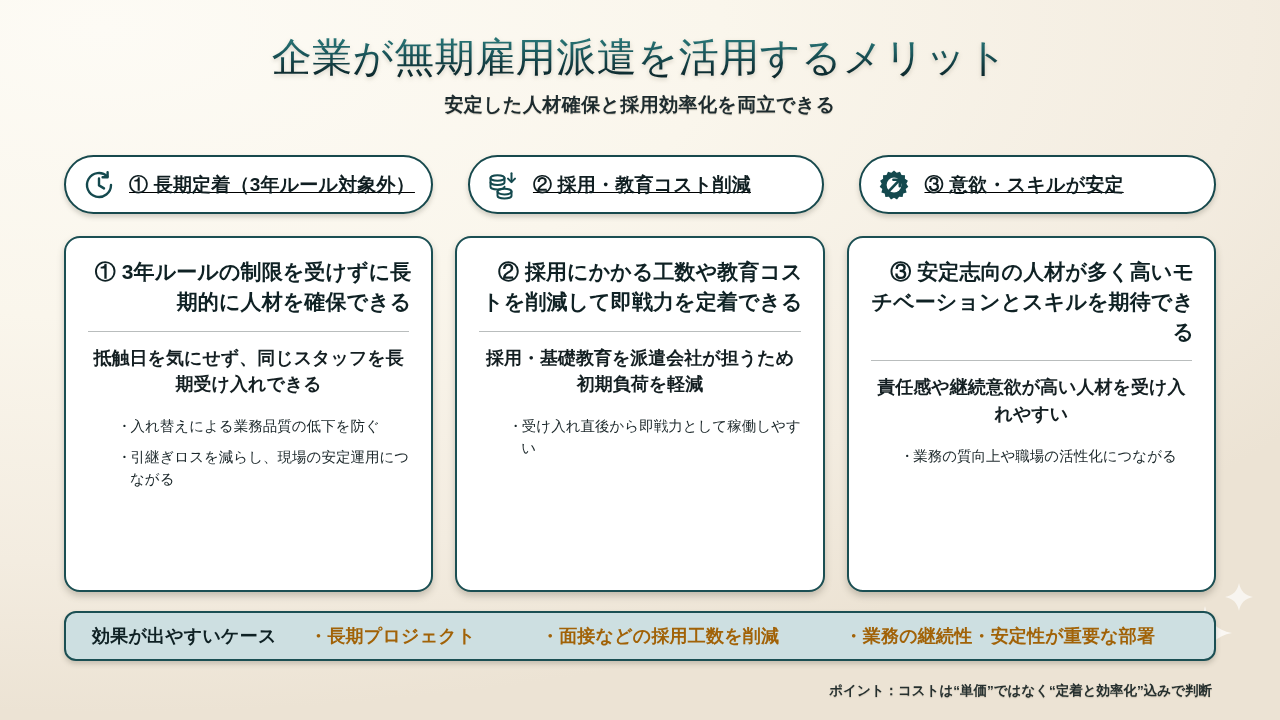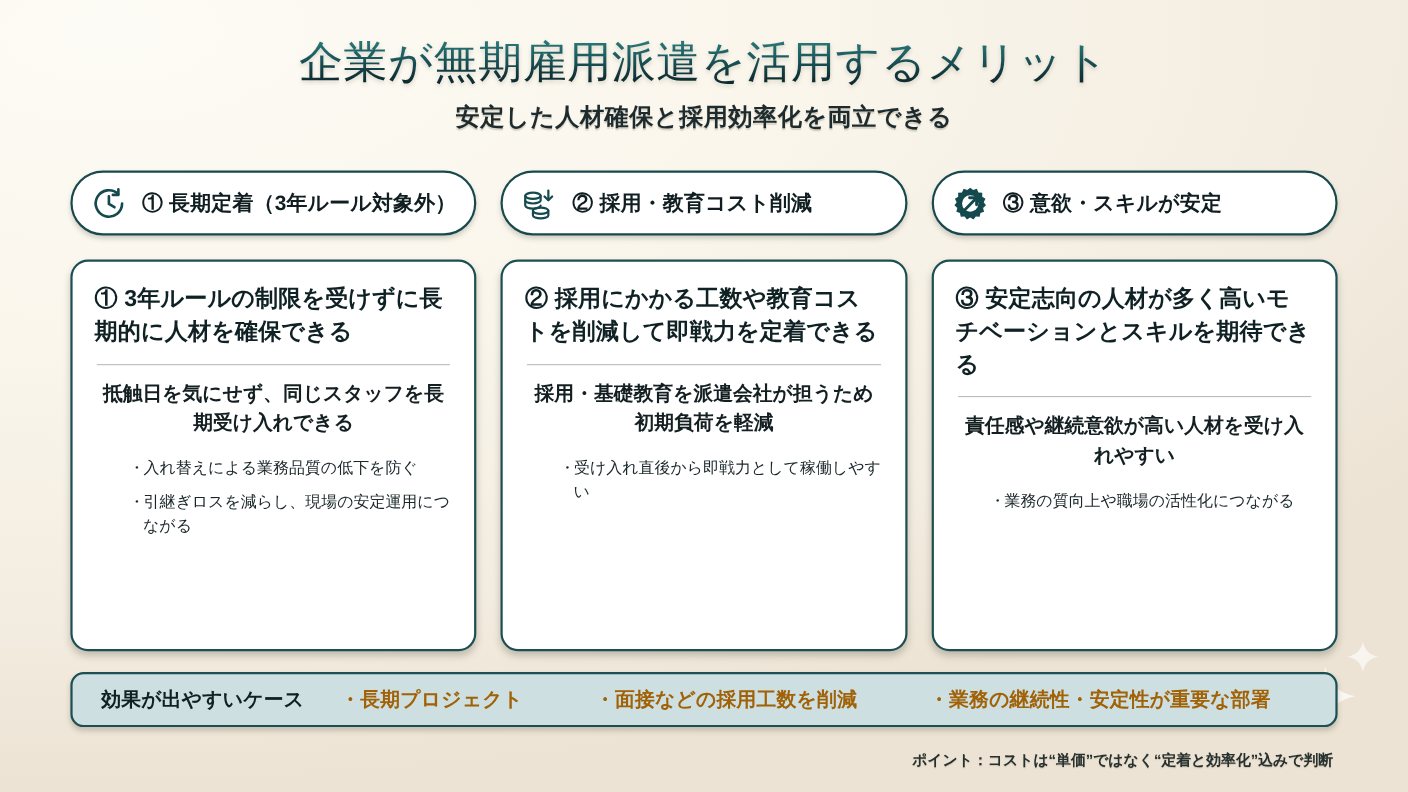--- a/index.html
+++ b/index.html
@@ -33,33 +33,34 @@
     background:linear-gradient(180deg,#2f7e7d 0%, #1d5f63 34%, #11373c 72%, #0b2226 100%);
     -webkit-background-clip:text;
     background-clip:text;
     color:transparent;
     -webkit-text-fill-color:transparent;
     filter:drop-shadow(0 2px 2px rgba(120,110,90,.28));
   }
 
   .subtitle {
     margin-top:12px;
-    font-size:22px;
+    font-size:19px;
     font-weight:bold;
     color:#1d2b2e;
     letter-spacing:.4px;
     text-shadow:0 1px 1px rgba(150,140,120,.35);
   }
 
   
   .chips {
     position:absolute; top:155px; left:64px;
     width:1152px;
     display:flex;
-    gap:22px;
+    gap:35px;
+    text-decoration:underline;
   }
   .chip {
     flex:1 1 0;
     height:59px;
     background:#ffffff;
     border:2px solid #17494d;
     border-radius:30px;
     display:flex;
     align-items:center;
     gap:13px;
@@ -91,21 +92,21 @@
     box-shadow:0 4px 7px rgba(90,85,70,.30);
     padding:19px 20px 16px 20px;
     display:flex;
     flex-direction:column;
   }
   .card-head {
     font-size:21px;
     font-weight:bold;
     color:#0f2124;
     line-height:1.42;
-    text-align:left;
+    text-align:right;
     letter-spacing:.1px;
   }
   .divider {
     height:1px;
     background:#b9bdbd;
     margin:14px 2px 13px 2px;
   }
   .card-body {
     font-size:18px;
     font-weight:bold;

